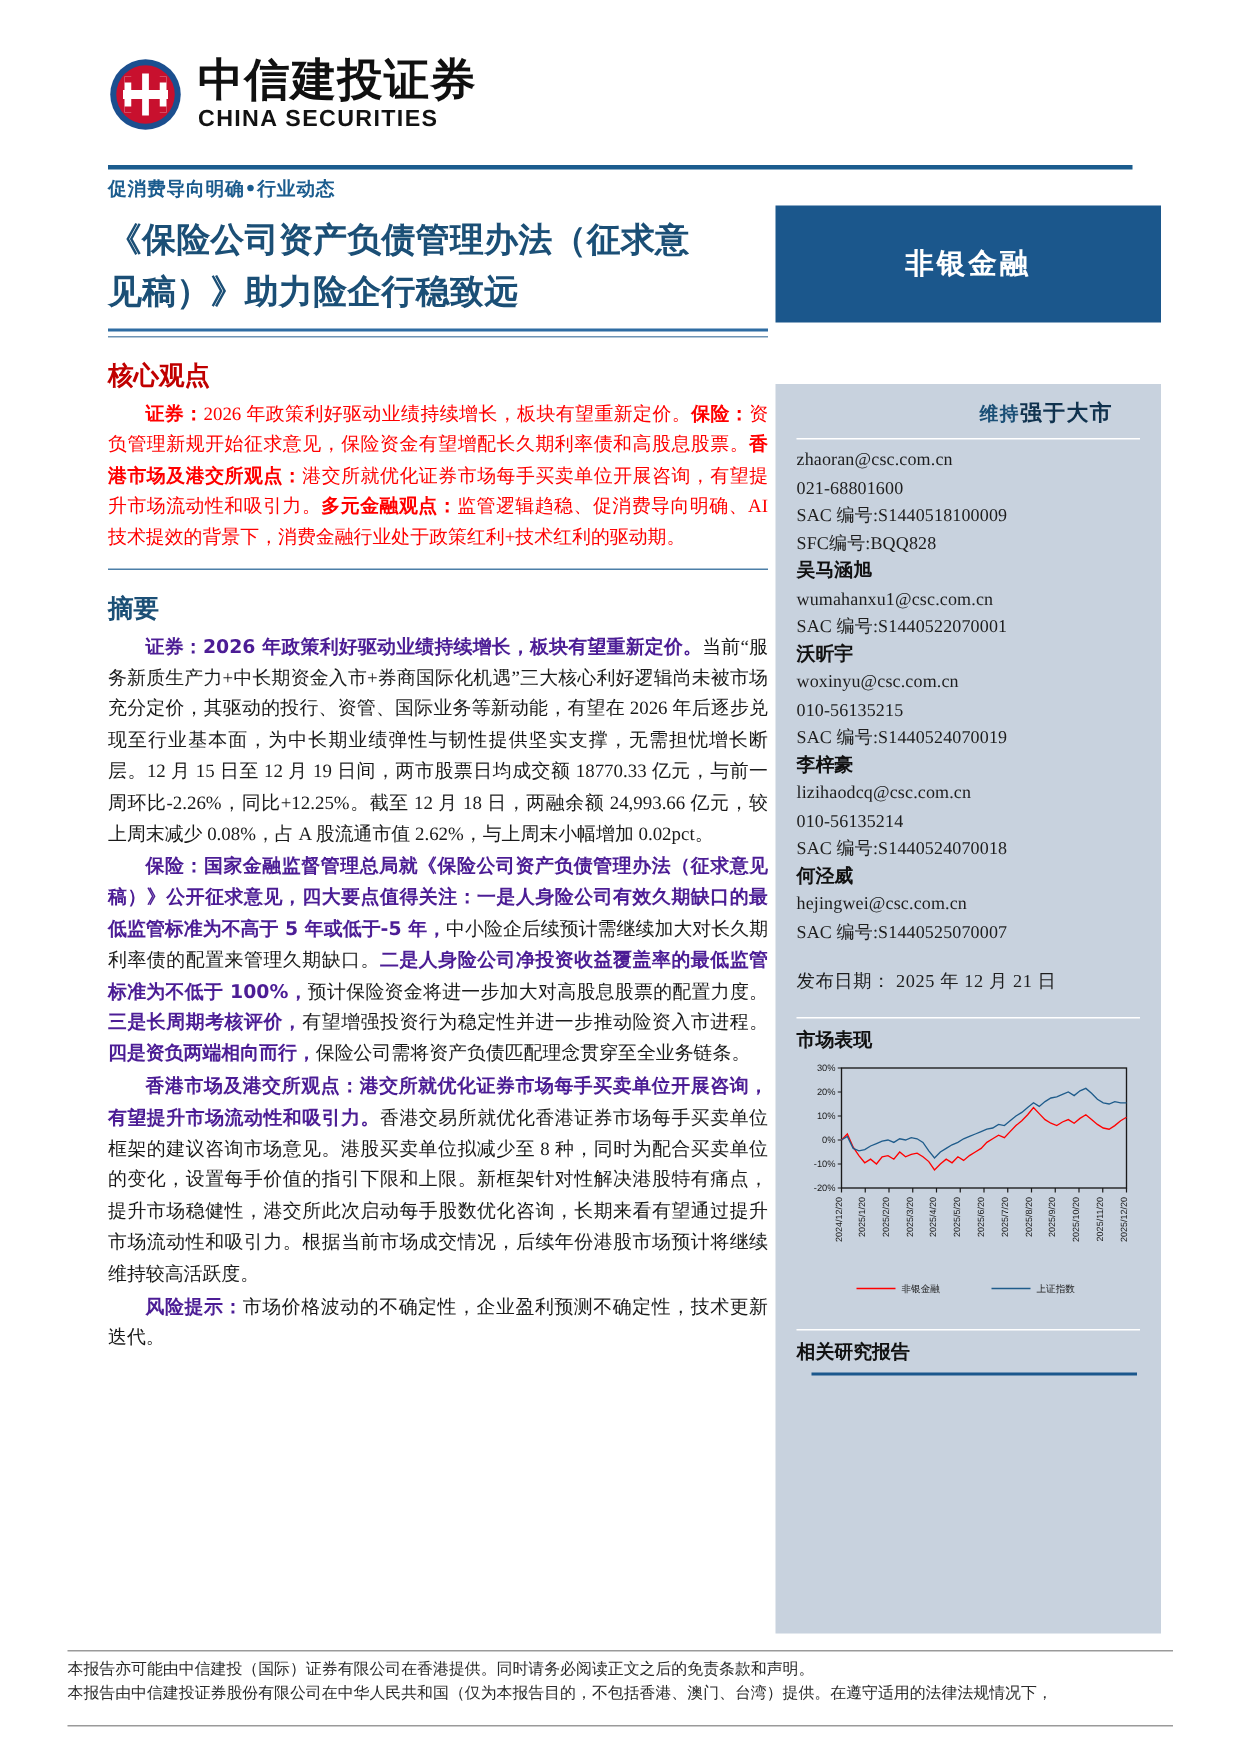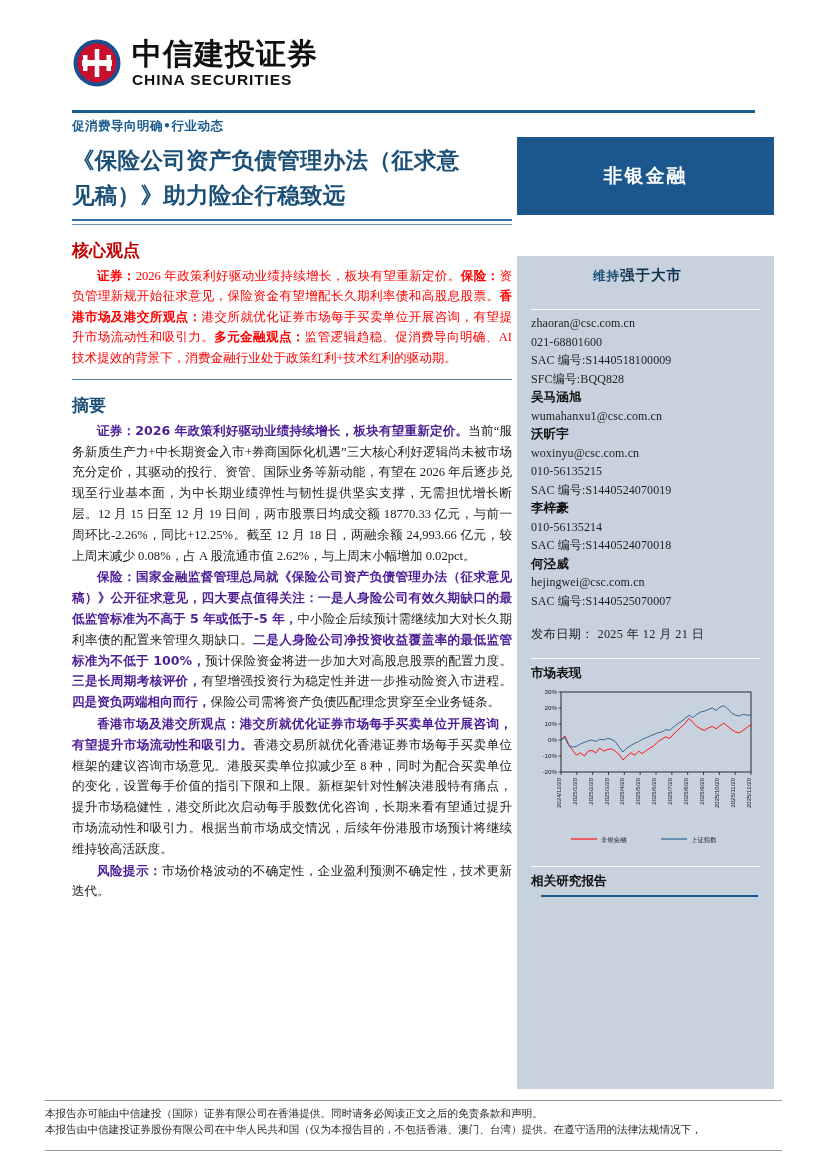--- a/index.html
+++ b/index.html
@@ -71,22 +71,22 @@
   .banner-txt {
     font-family:"DejaVu Sans","Liberation Sans",sans-serif;
     color:#fff; font-weight:bold; font-size:19px; letter-spacing:2px;
   }
   .side {
     position:absolute; left:517px; top:256px; width:257px; height:833px;
     background:#c8d2de;
     padding:10px 14px 0 14px;
   }
   .rating-row {
-    display:flex; align-items:baseline; justify-content:center;
-    padding:0 4px 0 2px; margin-bottom:24px;
+    display:flex; align-items:baseline; justify-content:flex-end;
+    padding:0 4px 0 2px; margin-bottom:7px;
   }
   .rating-k {
     font-family:"DejaVu Sans","Liberation Sans",sans-serif;
     font-size:12.5px; font-weight:bold; color:#1b4f76; letter-spacing:1px;
   }
   .rating-v {
     font-family:"DejaVu Sans","Liberation Sans",sans-serif;
     font-size:14.5px; font-weight:bold; color:#10324e; letter-spacing:1px;
     margin-right:14px;
   }
@@ -186,25 +186,27 @@
     </div>
     <div class="side-rule"></div>
 
     <div id="analyst-list">
         <div class="an-line">zhaoran@csc.com.cn</div>
         <div class="an-line">021-68801600</div>
         <div class="an-line">SAC 编号:S1440518100009</div>
         <div class="an-line">SFC编号:BQQ828</div>
         <div class="an-name">吴马涵旭</div>
         <div class="an-line">wumahanxu1@csc.com.cn</div>
+        <div class="an-line">SAC 编号:S1440522070001</div>
         <div class="an-name">沃昕宇</div>
         <div class="an-line">woxinyu@csc.com.cn</div>
         <div class="an-line">010-56135215</div>
         <div class="an-line">SAC 编号:S1440524070019</div>
         <div class="an-name">李梓豪</div>
+        <div class="an-line">lizihaodcq@csc.com.cn</div>
         <div class="an-line">010-56135214</div>
         <div class="an-line">SAC 编号:S1440524070018</div>
         <div class="an-name">何泾威</div>
         <div class="an-line">hejingwei@csc.com.cn</div>
         <div class="an-line">SAC 编号:S1440525070007</div>
       </div>
 
     <div class="pub-date">发布日期： 2025 年 12 月 21 日</div>
     <div class="side-rule2"></div>
 

